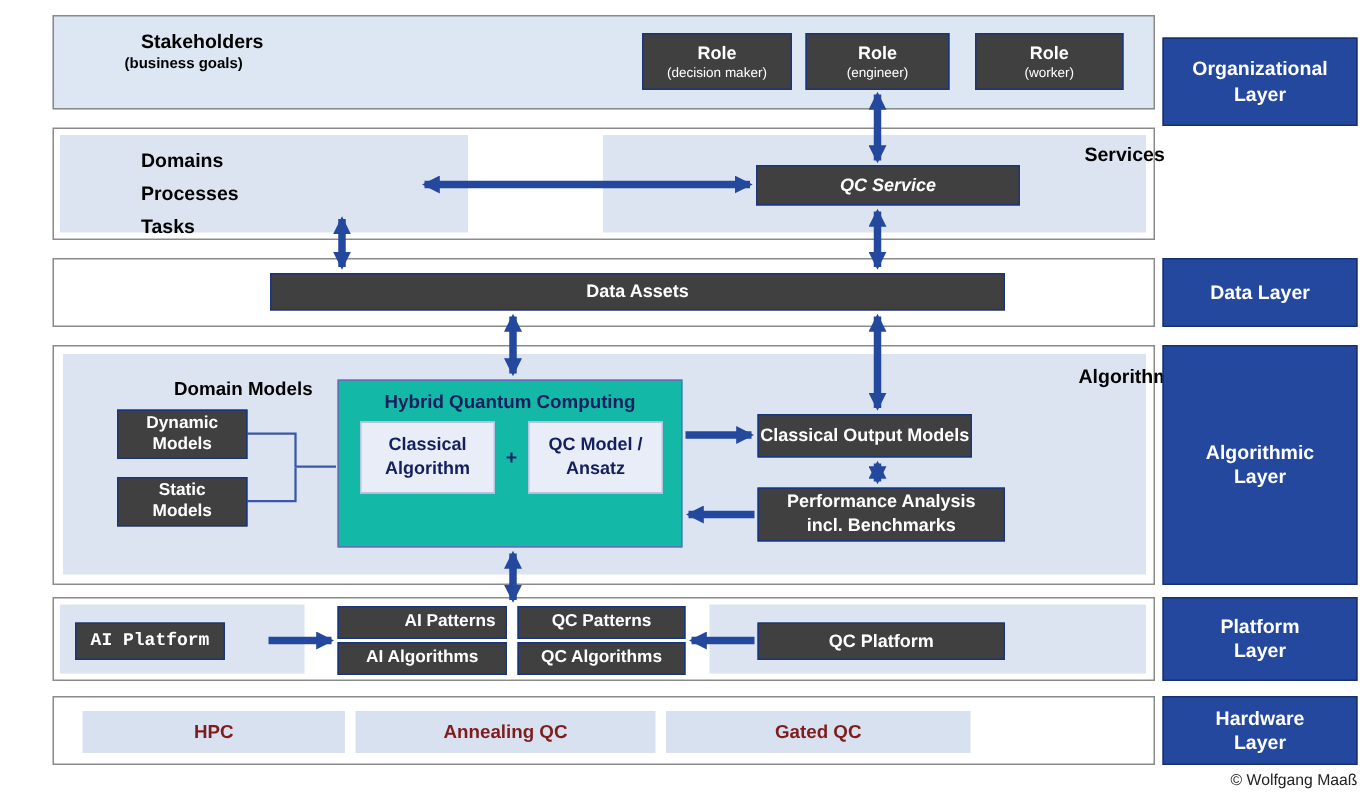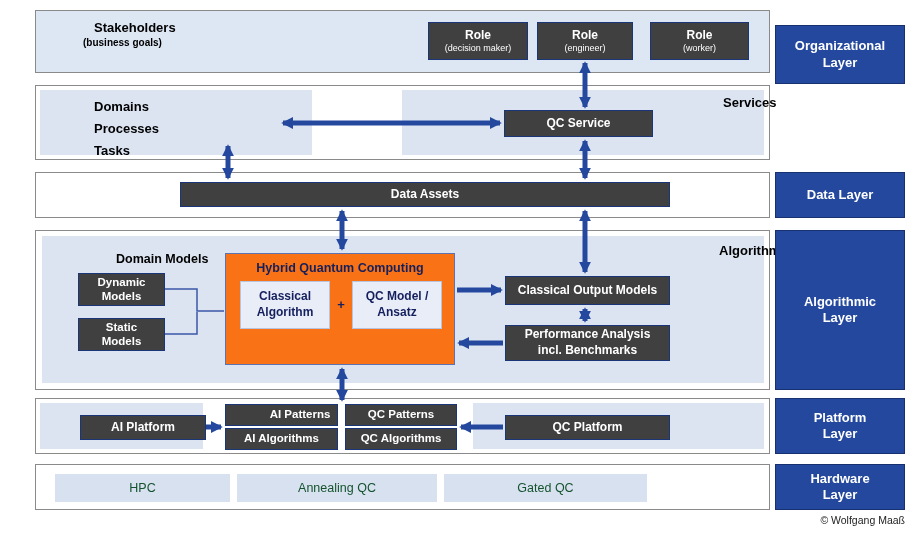--- a/index.html
+++ b/index.html
@@ -3,21 +3,21 @@
 <meta charset="utf-8">
 <style>
   html,body{margin:0;padding:0;background:#ffffff;}
   #canvas{position:relative;width:914px;height:533px;background:#ffffff;font-family:"Liberation Sans",sans-serif;overflow:hidden;}
   .band{position:absolute;left:35px;width:735px;border:1px solid #8a8a8a;background:#ffffff;box-sizing:border-box;}
   .layer-label{position:absolute;left:775px;width:130px;background:#24489e;border:1px solid #17306f;color:#ffffff;font-weight:bold;font-size:13px;line-height:1.25;display:flex;align-items:center;justify-content:center;text-align:center;white-space:pre-line;box-sizing:border-box;z-index:10;}
   .patch{position:absolute;background:#dce4f2;}
   .darkbox{position:absolute;background:#404040;border:1px solid #1a3578;color:#ffffff;font-weight:bold;font-size:12px;display:flex;flex-direction:column;align-items:center;justify-content:center;text-align:center;box-sizing:border-box;z-index:10;line-height:1.2;}
   .ml{white-space:pre-line;}
   .heading{position:absolute;color:#000000;font-weight:bold;font-size:13px;z-index:10;margin-left:32px;}
-  .hw{position:absolute;background:#d8e1f0;color:#14532d;font-weight:normal;font-size:12.5px;display:flex;align-items:center;justify-content:center;text-align:center;box-sizing:border-box;z-index:10;}
+  .hw{position:absolute;background:#d8e1f0;color:#7f1d1d;font-weight:bold;font-size:12.5px;display:flex;align-items:center;justify-content:center;text-align:center;box-sizing:border-box;z-index:10;}
   .innerbox{position:absolute;background:#e9edf7;border:1px solid #b8c3de;color:#141f5e;font-weight:bold;font-size:12px;display:flex;align-items:center;justify-content:center;text-align:center;white-space:pre-line;box-sizing:border-box;z-index:11;line-height:1.3;}
   #arrows{position:absolute;left:0;top:0;z-index:5;pointer-events:none;}
 </style>
 </head>
 <body>
 
 <div id="canvas">
 
   <div class="band" style="top:10px;height:63px;background:#dde6f3;"></div>
   <div class="band" style="top:85px;height:75px;"></div>
@@ -70,46 +70,46 @@
     <div style="font-size:9px;font-weight:normal;margin-top:1px;">(engineer)</div>
   </div>
   <div class="darkbox" style="left:650px;top:22px;width:99px;height:38px;">
     <div>Role</div>
     <div style="font-size:9px;font-weight:normal;margin-top:1px;">(worker)</div>
   </div>
 
   <div class="heading ml" style="left:62px;top:96px;line-height:22px;">Domains
 Processes
 Tasks</div>
-  <div class="darkbox" style="left:504px;top:110px;width:149px;height:27px;">QC Service</div>
+  <div class="darkbox" style="left:504px;top:110px;width:176px;height:27px;font-style:italic;">QC Service</div>
   <div class="heading" style="left:691px;top:95px;">Services</div>
 
   <div class="darkbox" style="left:180px;top:182px;width:490px;height:25px;">Data Assets</div>
 
   <div class="heading" style="left:687px;top:243px;">Algorithms</div>
   <div class="heading" style="left:84px;top:252px;font-size:12.5px;">Domain Models</div>
   <div class="darkbox ml" style="left:78px;top:273px;width:87px;height:33px;font-size:11.5px;">Dynamic
 Models</div>
   <div class="darkbox ml" style="left:78px;top:318px;width:87px;height:33px;font-size:11.5px;">Static
 Models</div>
 
-  <div style="position:absolute;left:225px;top:253px;width:230px;height:112px;background:#f97316;border:1px solid #5d72b0;box-sizing:border-box;z-index:9;">
+  <div style="position:absolute;left:225px;top:253px;width:230px;height:112px;background:#14b8a6;border:1px solid #5d72b0;box-sizing:border-box;z-index:9;">
     <div style="text-align:center;padding-top:7px;color:#141f5e;font-weight:bold;font-size:12.5px;">Hybrid Quantum Computing</div>
   </div>
   <div class="innerbox" style="left:240px;top:281px;width:90px;height:48px;">Classical
 Algorithm</div>
   <div style="position:absolute;left:330px;top:297px;width:22px;text-align:center;color:#141f5e;font-weight:bold;font-size:13px;z-index:11;">+</div>
   <div class="innerbox" style="left:352px;top:281px;width:90px;height:48px;">QC Model /
 Ansatz</div>
 
-  <div class="darkbox" style="left:505px;top:276px;width:165px;height:29px;">Classical Output Models</div>
+  <div class="darkbox" style="left:505px;top:276px;width:143px;height:29px;">Classical Output Models</div>
   <div class="darkbox ml" style="left:505px;top:325px;width:165px;height:36px;line-height:1.3;">Performance Analysis
 incl. Benchmarks</div>
 
-  <div class="darkbox" style="left:80px;top:415px;width:126px;height:25px;">AI Platform</div>
+  <div class="darkbox" style="left:50px;top:415px;width:100px;height:25px;font-family:Liberation Mono, monospace;">AI Platform</div>
   <div class="darkbox" style="left:225px;top:404px;width:113px;height:22px;font-size:11.5px;padding-left:37px;">AI Patterns</div>
   <div class="darkbox" style="left:225px;top:428px;width:113px;height:22px;font-size:11.5px;">AI Algorithms</div>
   <div class="darkbox" style="left:345px;top:404px;width:112px;height:22px;font-size:11.5px;">QC Patterns</div>
   <div class="darkbox" style="left:345px;top:428px;width:112px;height:22px;font-size:11.5px;">QC Algorithms</div>
   <div class="darkbox" style="left:505px;top:415px;width:165px;height:25px;">QC Platform</div>
 
   <div class="hw" style="left:55px;top:474px;width:175px;height:28px;">HPC</div>
   <div class="hw" style="left:237px;top:474px;width:200px;height:28px;">Annealing QC</div>
   <div class="hw" style="left:444px;top:474px;width:203px;height:28px;">Gated QC</div>
 

